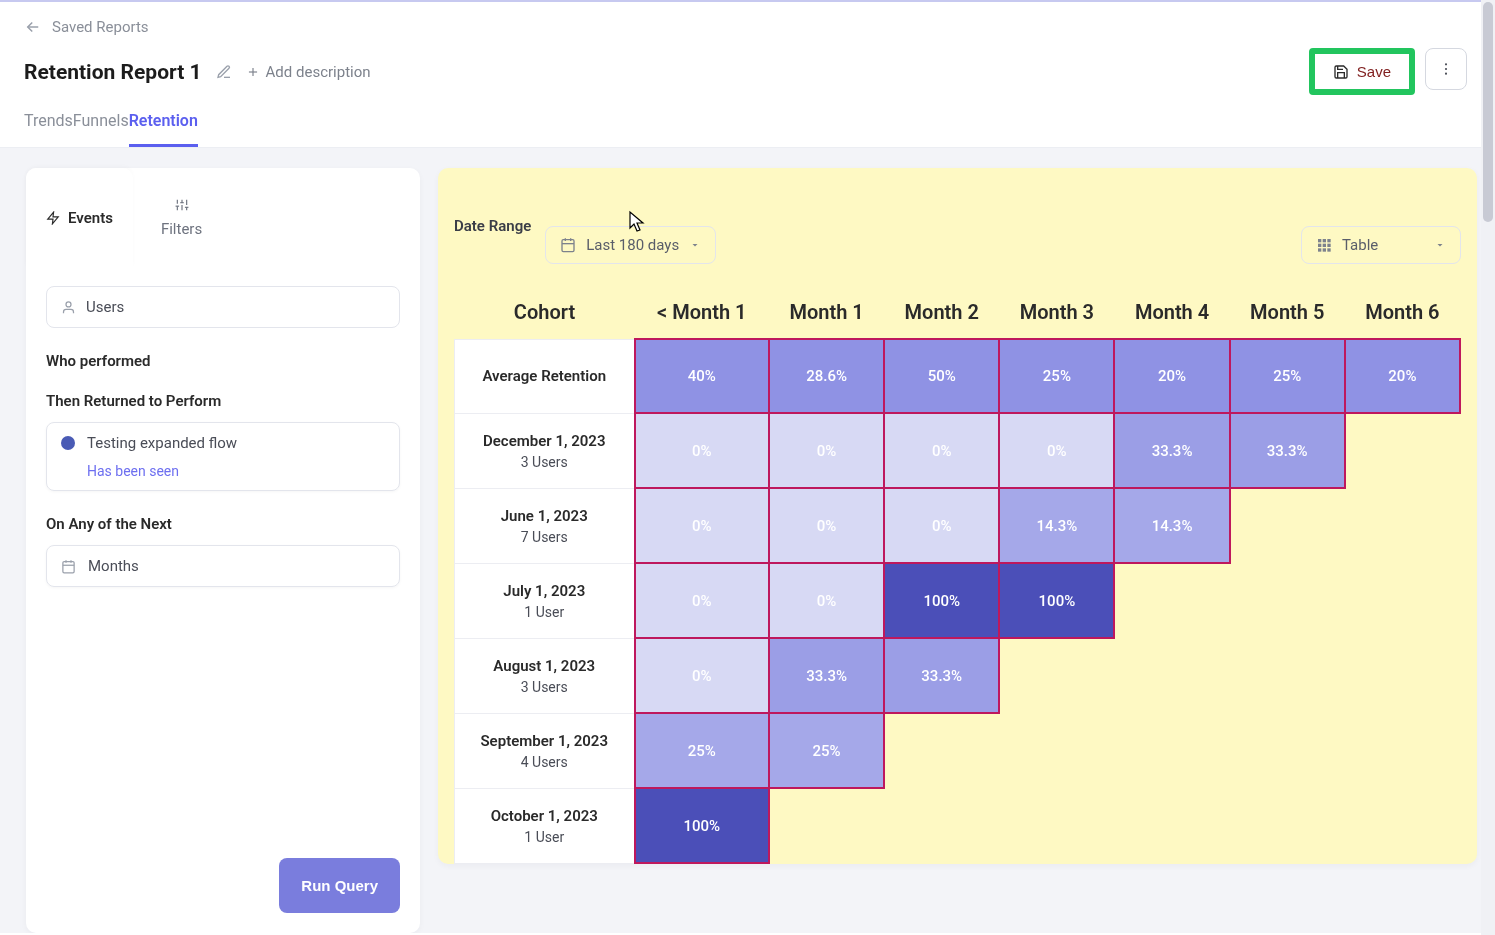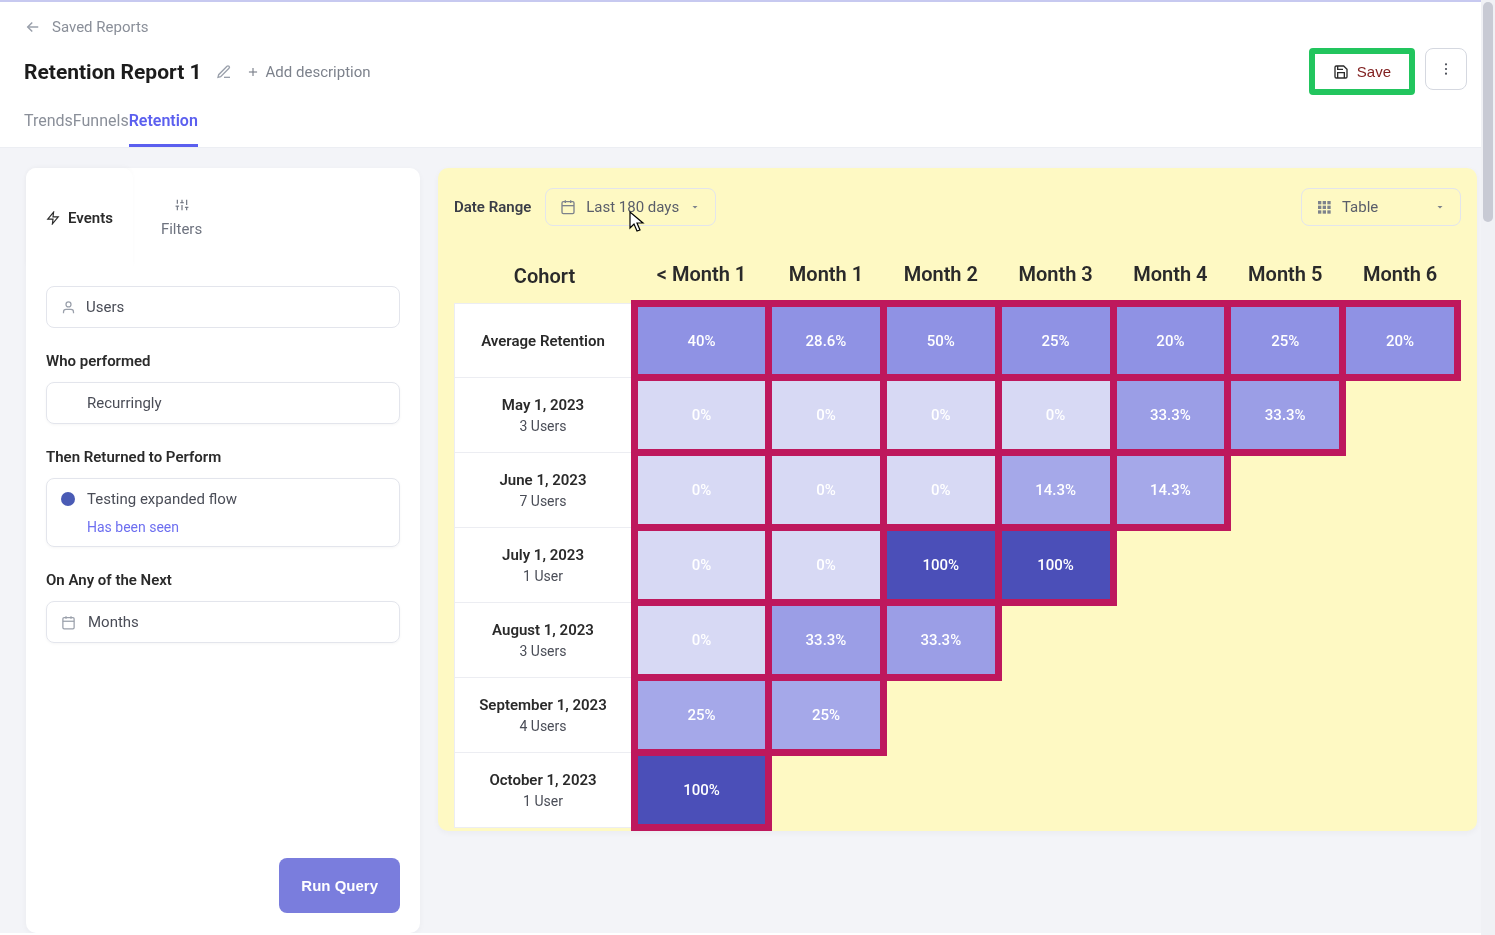--- a/index.html
+++ b/index.html
@@ -37,30 +37,30 @@
 .pill-row { padding: 11px 14px; display: flex; align-items: center; gap: 12px; font-size: 15px; color: #4a4d57; }
 .pill-sub { padding: 0 14px 11px 40px; font-size: 14px; color: #6d6ff0; }
 
 .run-btn { margin-top: auto; align-self: flex-end; background: #7a7ddd; color: #fff; border: none; border-radius: 8px; padding: 19px 22px; font-size: 15px; font-weight: 600; cursor: pointer; }
 
 
 .main { flex: 1; padding: 0 18px 0 18px; }
 .main-card { background: #fef9c3; border-radius: 10px; box-shadow: 0 2px 6px rgba(20,20,40,0.04); padding: 20px 16px 0 16px; }
 .controls { display: flex; align-items: center; gap: 14px; margin-bottom: 22px; }
 .ctrl-label { font-size: 15px; font-weight: 600; color: #3a3d47; }
-.select { border: 1px solid #e3e5ec; border-radius: 8px; padding: 9px 14px; display: flex; align-items: center; gap: 10px; font-size: 15px; color: #5a5e6a; cursor: pointer; }
+.select { border: 1px solid #e3e5ec; border-radius: 8px; padding: 9px 14px; display: flex; align-items: center; gap: 10px; font-size: 15px; color: #5a5e6a; cursor: pointer; margin-top: 38px; }
 .select svg { flex-shrink: 0; }
 .spacer { flex: 1; }
 
 
 .rt-table { width: 100%; border-collapse: collapse; }
 .rt-table th, .rt-table td { text-align: center; }
 .rt-table thead th { font-size: 20px; font-weight: 600; color: #2a2a2a; padding: 14px 8px; }
 .rt-table thead th.cohort-head { width: 180px; }
-.rt-table tbody td { border: 7px solid #be185d; }
+.rt-table tbody td { border: 2px solid #be185d; }
 .rt-table tbody td.cohort-cell { border: 1px solid #ecedf2; background: #fff; padding: 18px 10px; width: 180px; }
 .cohort-name { font-size: 15px; font-weight: 600; color: #2a2a2a; }
 .cohort-sub { font-size: 14px; color: #4a4d57; margin-top: 4px; }
 .val-cell { font-size: 15px; font-weight: 500; height: 74px; }
 
 
 .shade-a { background: #8f92e4; color: #fff; }   
 .shade-b { background: #d7d9f4; color: #fff; }   
 .shade-c { background: #a5a8e9; color: #fff; }   
 .shade-d { background: #9b9ee6; color: #fff; }   
@@ -159,25 +159,20 @@
 
       <div class="pill">
         <svg class="user-ic" viewBox="0 0 24 24" fill="none" stroke="#9aa0ab" stroke-width="2">
             <path d="M20 21v-2a4 4 0 00-4-4H8a4 4 0 00-4 4v2"></path>
             <circle cx="12" cy="7" r="4"></circle>
           </svg>
         <span>Users</span>
       </div>
 
       <div class="section-label">Who performed</div>
-      <div class="pill-column">
-        <div class="pill-row" style="padding-left:40px;">
-          <span>Recurringly</span>
-        </div>
-      </div>
 
       <div class="section-label">Then Returned to Perform</div>
       <div class="pill-column">
         <div class="pill-row">
           <span class="dot" style="width:14px;height:14px;border-radius:50%;background:#4a5bb5;display:inline-block;"></span>
           <span>Testing expanded flow</span>
         </div>
         <div class="pill-sub">Has been seen</div>
       </div>
 
@@ -257,21 +252,21 @@
               <td class="val-cell shade-a">40%</td>
               <td class="val-cell shade-a">28.6%</td>
               <td class="val-cell shade-a">50%</td>
               <td class="val-cell shade-a">25%</td>
               <td class="val-cell shade-a">20%</td>
               <td class="val-cell shade-a">25%</td>
               <td class="val-cell shade-a">20%</td>
             </tr>
             <tr>
               <td class="cohort-cell">
-                <div class="cohort-name">May 1, 2023</div>
+                <div class="cohort-name">December 1, 2023</div>
                 <div class="cohort-sub">3 Users</div>
               </td>
               <td class="val-cell shade-b">0%</td>
               <td class="val-cell shade-b">0%</td>
               <td class="val-cell shade-b">0%</td>
               <td class="val-cell shade-b">0%</td>
               <td class="val-cell shade-d">33.3%</td>
               <td class="val-cell shade-d">33.3%</td>
             </tr>
             <tr>

